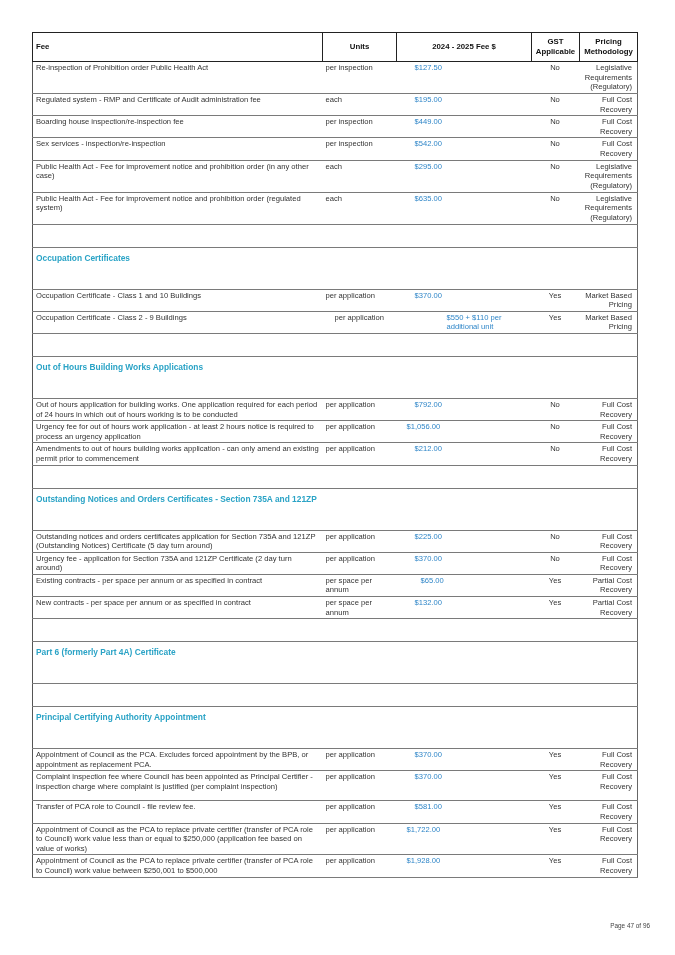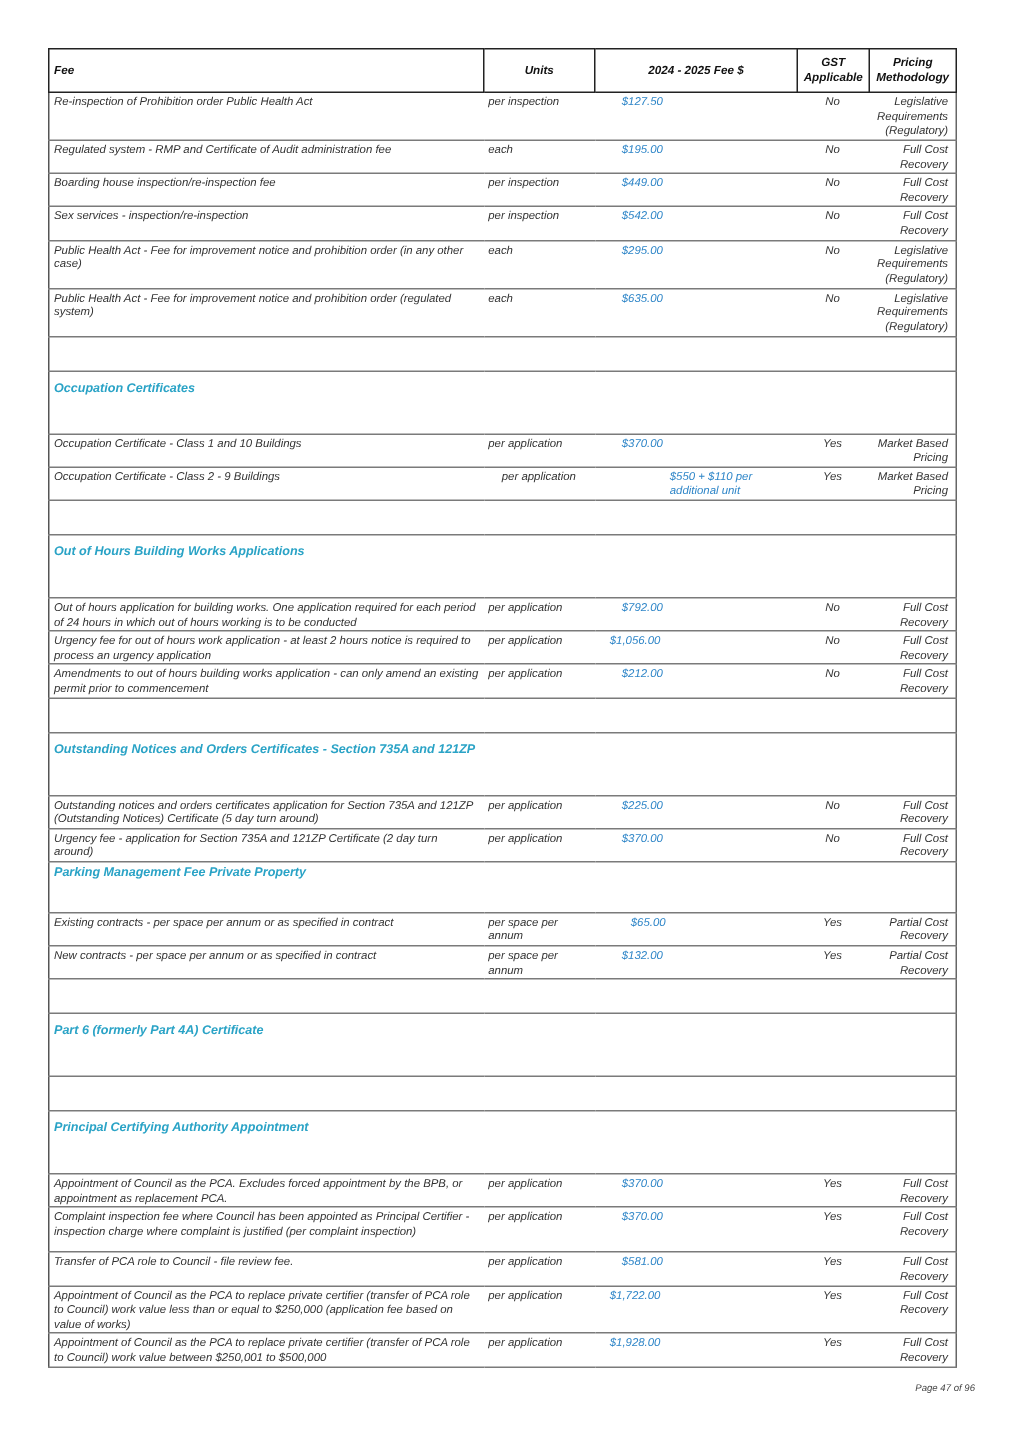--- a/index.html
+++ b/index.html
@@ -1,18 +1,18 @@
 <!DOCTYPE html>
 <html><head>
 <meta charset="utf-8">
 <style>
   html, body { margin: 0; padding: 0; background: #ffffff; }
   body { width: 675px; height: 955px; position: relative; overflow: hidden;
          font-family: "Liberation Sans", sans-serif; color: #222; }
-  .page { position: absolute; left: 0; top: 0; width: 675px; height: 774px; font-style: italic; }
+  .page { position: absolute; left: 0; top: 0; width: 675px; height: 774px; }
   table.fees { position: absolute; left: 32px; top: 32px; width: 605px;
                border-collapse: collapse; table-layout: fixed; font-size: 7.6px; line-height: 9.6px; }
   table.fees col.c-fee { width: 290px; }
   table.fees col.c-units { width: 74px; }
   table.fees col.c-price { width: 135px; }
   table.fees col.c-gst { width: 48px; }
   table.fees col.c-method { width: 58px; }
   thead th { border: 1.6px solid #222; height: 28px; font-weight: bold; font-size: 7.8px;
              line-height: 10px; padding: 0 3px; vertical-align: middle; color: #111; }
   thead th.h-fee { text-align: left; }
@@ -162,23 +162,20 @@
         <td class="method">Full Cost Recovery</td>
       </tr>
       <tr style="height:20px">
         <td>Urgency fee - application for Section 735A and 121ZP Certificate (2 day turn around)</td>
         <td class="units">per application</td>
         <td class="price">$370.00</td>
         <td class="gst">No</td>
         <td class="method">Full Cost Recovery</td>
       </tr>
 
-      <tr class="section section-tight">
-        <td class="title" colspan="5">Parking Management Fee Private Property</td>
-      </tr>
       <tr style="height:20px">
         <td>Existing contracts - per space per annum or as specified in contract</td>
         <td class="units">per space per annum</td>
         <td class="price" style="padding-left:24px">$65.00</td>
         <td class="gst">Yes</td>
         <td class="method">Partial Cost Recovery</td>
       </tr>
       <tr style="height:20px">
         <td>New contracts - per space per annum or as specified in contract</td>
         <td class="units">per space per annum</td>

